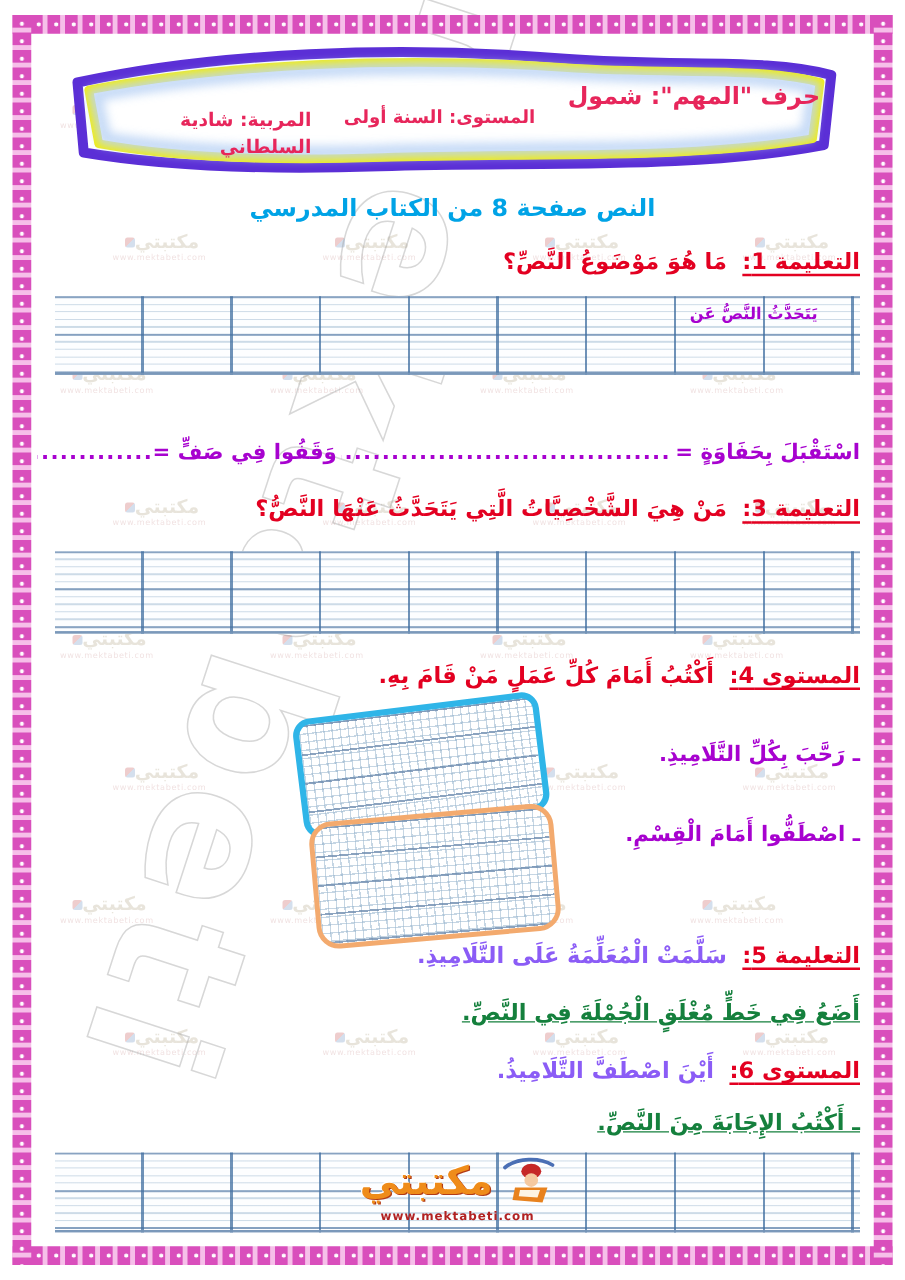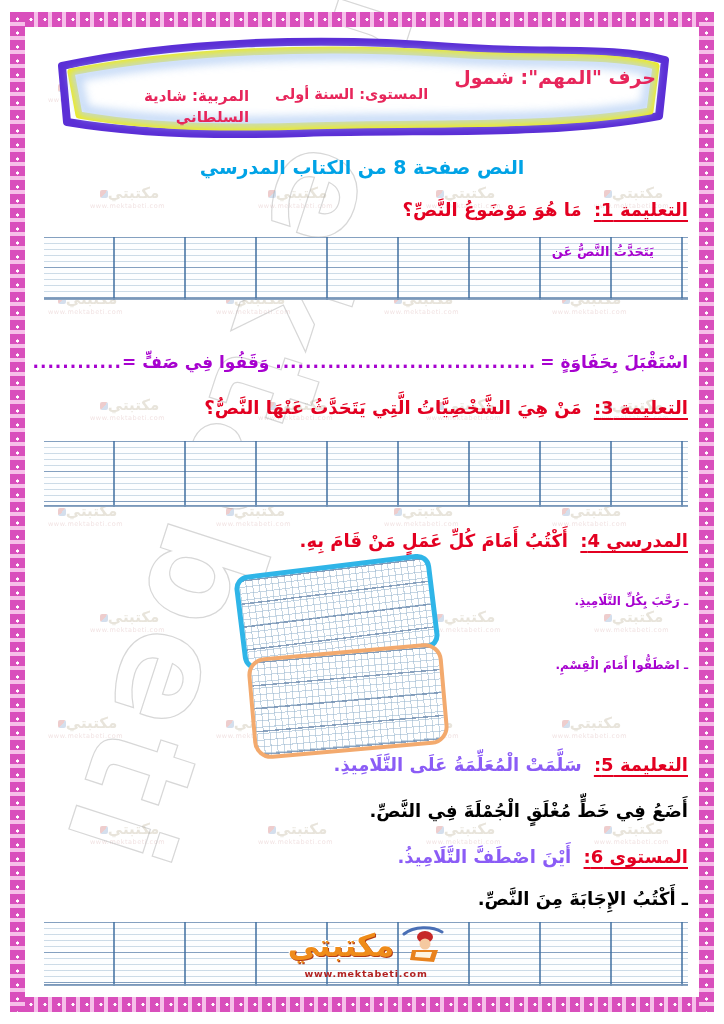--- a/index.html
+++ b/index.html
@@ -53,22 +53,22 @@
   
   .content{position:absolute;inset:0;z-index:2;}
   .lesson-title{
     position:absolute;top:156px;left:0;right:0;text-align:center;
     color:#00a3e6;font-weight:bold;font-size:19px;direction:rtl;
   }
   .instr{position:absolute;right:36px;direction:rtl;font-weight:bold;font-size:18px;white-space:nowrap;}
   .instr .lbl{color:#e30021;text-decoration:underline;text-decoration-thickness:2px;text-underline-offset:4px;}
   .instr .txt{color:#e30021;margin-right:6px;margin-top:46px;}
   .instr.alt .txt{color:#8b5cf6;}
-  .ptext{position:absolute;right:36px;direction:rtl;color:#a702cf;font-weight:bold;font-size:12px;white-space:nowrap;}
-  .rtext{position:absolute;right:36px;direction:rtl;color:#000000;font-weight:bold;font-size:18px;white-space:nowrap;}
+  .ptext{position:absolute;right:36px;direction:rtl;color:#a702cf;font-weight:bold;font-size:17px;white-space:nowrap;}
+  .rtext{position:absolute;right:36px;direction:rtl;color:#15803d;font-weight:bold;font-size:18px;white-space:nowrap;text-decoration:underline;}
 
   
   .ruled{
     position:absolute;left:44px;width:644px;background:#fdfeff;
     background-image:
       repeating-linear-gradient(90deg,transparent 0 69px,rgba(64,110,160,.75) 69px 71px),
       repeating-linear-gradient(180deg,rgba(120,150,185,.85) 0 1.5px,transparent 1.5px 30px),
       repeating-linear-gradient(180deg,rgba(165,190,212,.55) 0 1px,transparent 1px 6px);
     border-bottom:2px solid rgba(120,150,185,.85);
   }
@@ -303,21 +303,21 @@
     </div>
 
     <div class="instr" style="top:397px;">
       <span class="lbl">التعليمة 3:</span>
       <span class="txt">مَنْ هِيَ الشَّخْصِيَّاتُ الَّتِي يَتَحَدَّثُ عَنْهَا النَّصُّ؟</span>
     </div>
 
     <div class="ruled" style="top:441px;height:64px;"></div>
 
     <div class="instr" style="top:530px;">
-      <span class="lbl">المدرسي 4:</span>
+      <span class="lbl">المستوى 4:</span>
       <span class="txt">أَكْتُبُ أَمَامَ كُلِّ عَمَلٍ مَنْ قَامَ بِهِ.</span>
     </div>
 
     <div class="gridbox cyan"></div>
     <div class="ptext" style="top:594px;">ـ رَحَّبَ بِكُلِّ التَّلَامِيذِ.</div>
 
     <div class="gridbox orange"></div>
     <div class="ptext" style="top:658px;">ـ اصْطَفُّوا أَمَامَ الْقِسْمِ.</div>
 
     <div class="instr alt" style="top:754px;">

